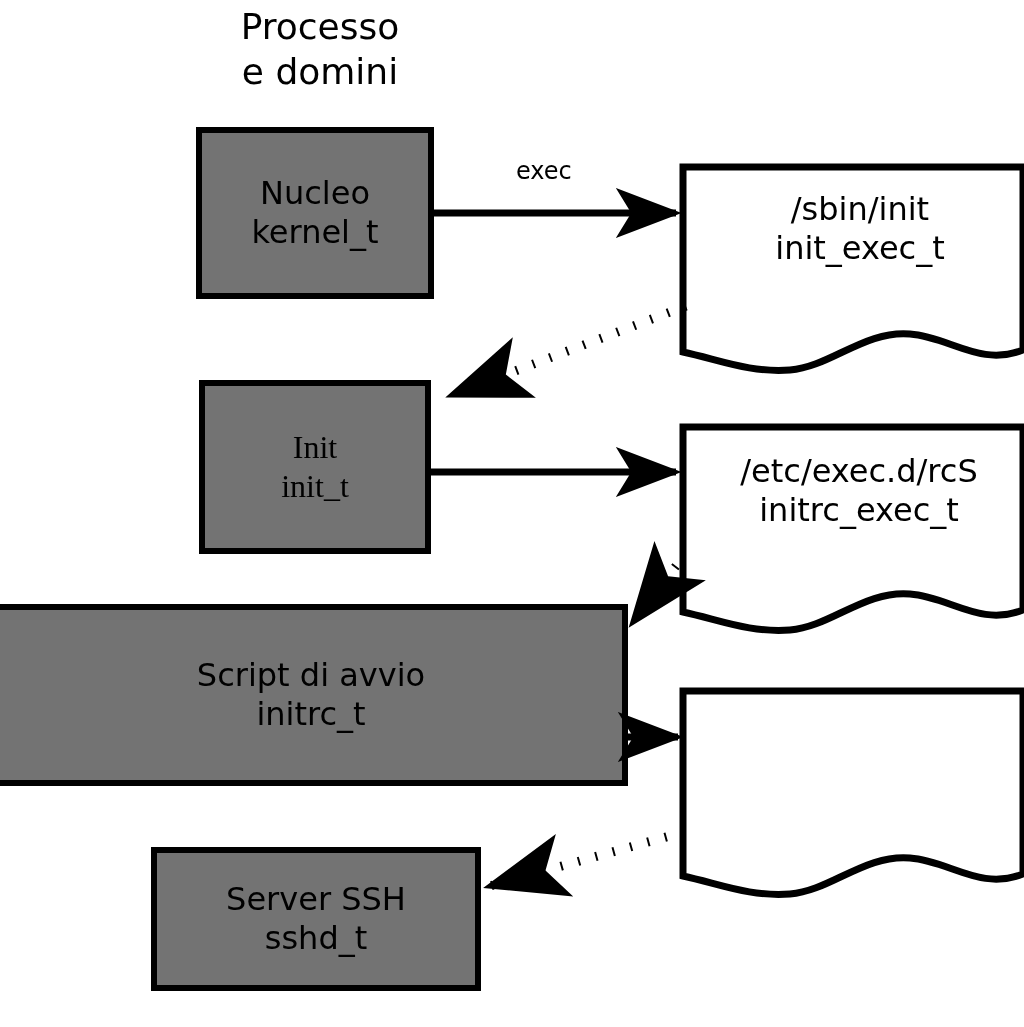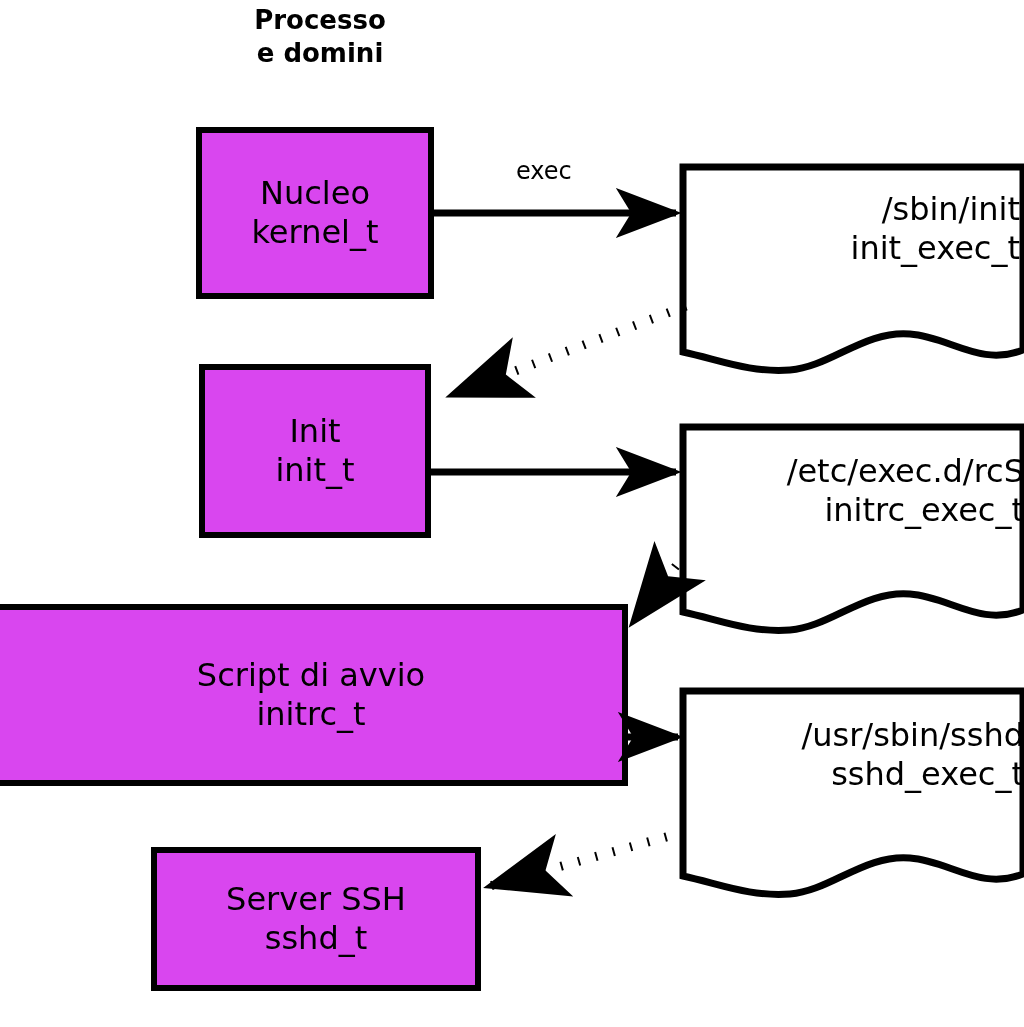--- a/index.html
+++ b/index.html
@@ -12,57 +12,57 @@
     width: 1024px;
     height: 1027px;
     background: #ffffff;
     overflow: hidden;
     font-family: "DejaVu Sans", "Liberation Sans", sans-serif;
     color: #000000;
   }
   .col-header {
     position: absolute;
     text-align: center;
-    font-weight: bold;
-    font-size: 26px;
+    font-weight: normal;
+    font-size: 36px;
     line-height: 1.25;
     color: #000000;
     white-space: pre-line;
   }
   #header-left  { left: 140px; top: 4px;  width: 360px; }
   #header-right { left: 690px; top: 4px;  width: 330px; }
 
   .proc-box {
     position: absolute;
     box-sizing: border-box;
     border: 6px solid #000000;
-    background: #d946ef;
+    background: #737373;
     display: flex;
     align-items: center;
     justify-content: center;
     text-align: center;
     font-size: 32px;
     line-height: 1.22;
     white-space: pre-line;
     z-index: 3;
   }
 
   #box-kernel { left: 196px; top: 127px; width: 238px; height: 172px; }
-  #box-init   { left: 199px; top: 364px; width: 232px; height: 174px; }
+  #box-init   { left: 199px; top: 380px; width: 232px; height: 174px; font-family: Liberation Serif, serif; }
   #box-initrc { left: -6px;  top: 604px; width: 634px; height: 182px; }
   #box-sshd   { left: 151px; top: 847px; width: 330px; height: 144px; }
 
   .doc-shape {
     position: absolute;
     z-index: 2;
   }
   .doc-shape svg { display: block; overflow: visible; }
   .doc-label {
     position: absolute;
-    text-align: right;
+    text-align: center;
     font-size: 32px;
     line-height: 1.22;
     white-space: pre-line;
     z-index: 4;
     color: #000000;
   }
 
   #doc-init      { left: 680px; top: 162px; }
   #doc-init-lbl  { left: 700px; top: 190px; width: 320px; }
   #doc-rcs       { left: 680px; top: 422px; }
@@ -128,22 +128,20 @@
 initrc_exec_t</div>
 
   <div class="doc-shape" id="doc-sshd">
     <svg width="346" height="215" viewBox="0 0 346 215">
       <path d="M 3 5 L 343 5 L 343 188
                C 300 205, 270 175, 230 172
                C 185 168, 150 205, 110 208
                C 70 211, 40 198, 3 190 Z" fill="#ffffff" stroke="#000000" stroke-width="7" stroke-linejoin="miter" stroke-linecap="butt"></path>
     </svg>
   </div>
-  <div class="doc-label" id="doc-sshd-lbl">/usr/sbin/sshd
-sshd_exec_t</div>
 
   <svg class="edge-layer" viewBox="0 0 1024 1027">
     <defs>
       <marker id="arrowSolid" markerWidth="10" markerHeight="10" refX="8.6" refY="4" orient="auto" markerUnits="strokeWidth">
         <path d="M 0 0.4 L 9.4 4 L 0 7.6 L 2.2 4 Z" fill="#000000"></path>
       </marker>
       <marker id="arrowDot" markerWidth="10" markerHeight="10" refX="8.6" refY="4" orient="auto" markerUnits="strokeWidth">
         <path d="M 0 0.4 L 9.4 4 L 0 7.6 L 2.2 4 Z" fill="#000000"></path>
       </marker>
     </defs>

